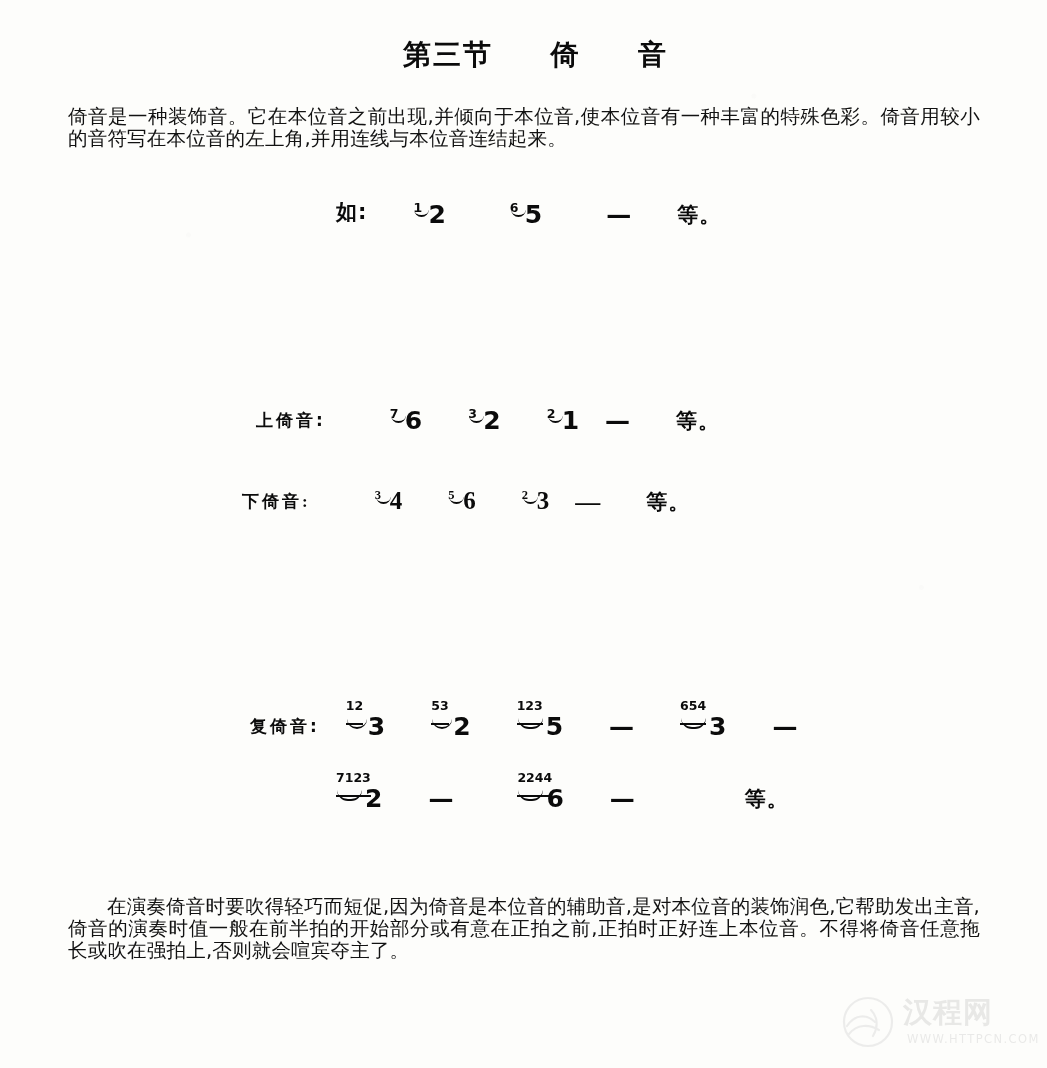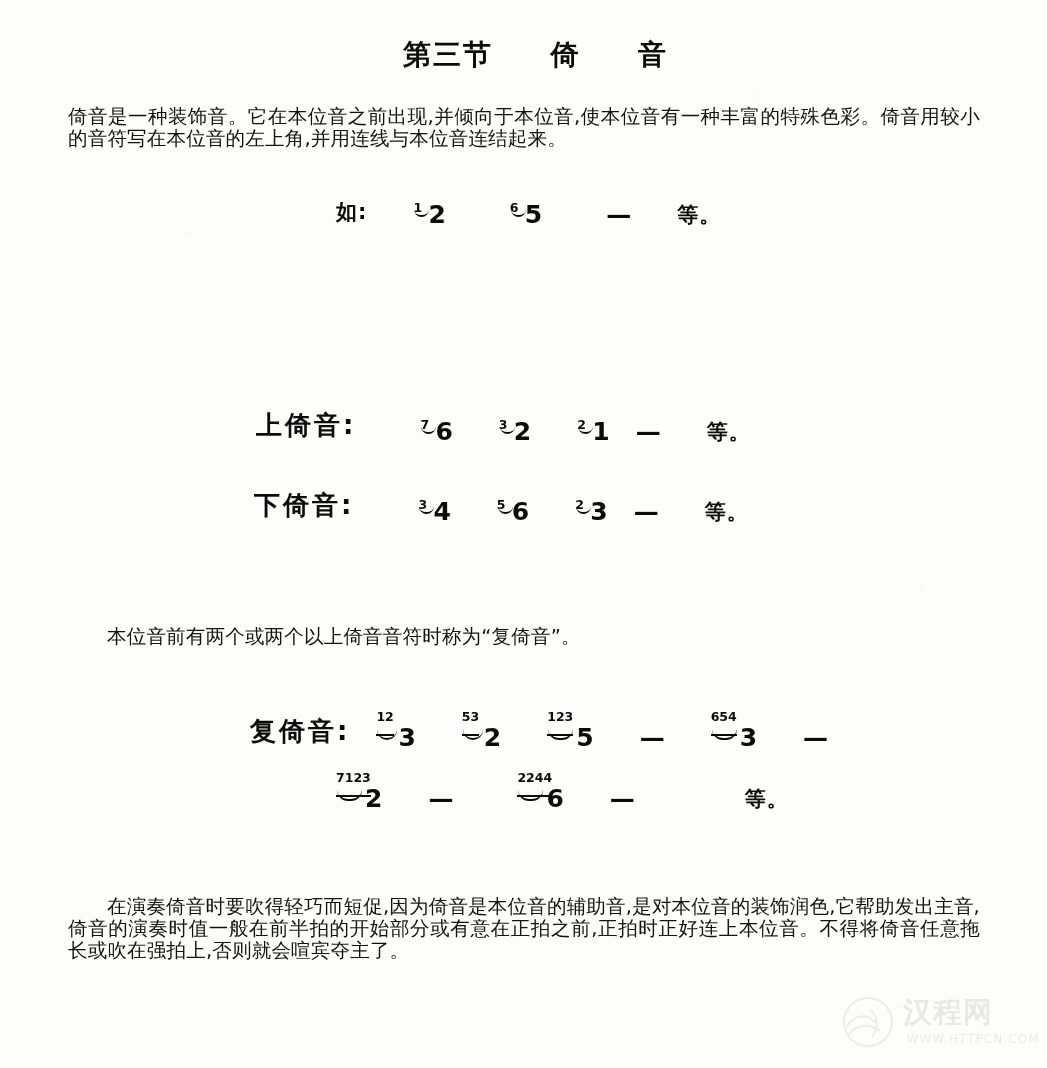--- a/index.html
+++ b/index.html
@@ -56,21 +56,21 @@
 
   
   .notation-row {
     position: absolute;
     display: flex;
     align-items: flex-end;
     font-size: 22px;
     color: #0b0b0b;
   }
   .row-label {
-    font-size: 26px;
+    font-size: 17px;
     font-weight: bold;
     letter-spacing: 3px;
     white-space: nowrap;
     padding-bottom: 2px;
   }
   .spacer-s { width: 26px; }
   .spacer-m { width: 46px; }
   .spacer-l { width: 64px; }
 
   
@@ -232,21 +232,21 @@
       <span class="grace">2</span>
       <span class="slur"></span>
       <span class="main-note">1</span>
     </span>
     <span class="spacer-s"></span>
     <span class="dash">—</span>
     <span class="spacer-m"></span>
     <span class="deng">等。</span>
   </div>
 
-  <div class="notation-row" style="top:488px; left:254px;">
+  <div class="notation-row" style="top:488px; left:242px;font-family:Liberation Serif, serif;">
     <span class="row-label">下倚音:</span>
     <span class="spacer-l"></span>
     <span class="cluster">
       <span class="grace">3</span>
       <span class="slur"></span>
       <span class="main-note">4</span>
     </span>
     <span class="spacer-m"></span>
     <span class="cluster">
       <span class="grace">5</span>
@@ -258,21 +258,20 @@
       <span class="grace">2</span>
       <span class="slur"></span>
       <span class="main-note">3</span>
     </span>
     <span class="spacer-s"></span>
     <span class="dash">—</span>
     <span class="spacer-m"></span>
     <span class="deng">等。</span>
   </div>
 
-  <div class="para indent" style="top:626px;">本位音前有两个或两个以上倚音音符时称为“复倚音”。</div>
 
   <div class="notation-row" style="top:714px; left:250px;align-items:flex-end;">
     <span class="row-label">复倚音:</span>
     <span class="spacer-s"></span>
     <span class="cluster">
       <span class="grace beamed">12</span>
       <span class="slur w2"></span>
       <span class="main-note wide">3</span>
     </span>
     <span class="spacer-m"></span>

